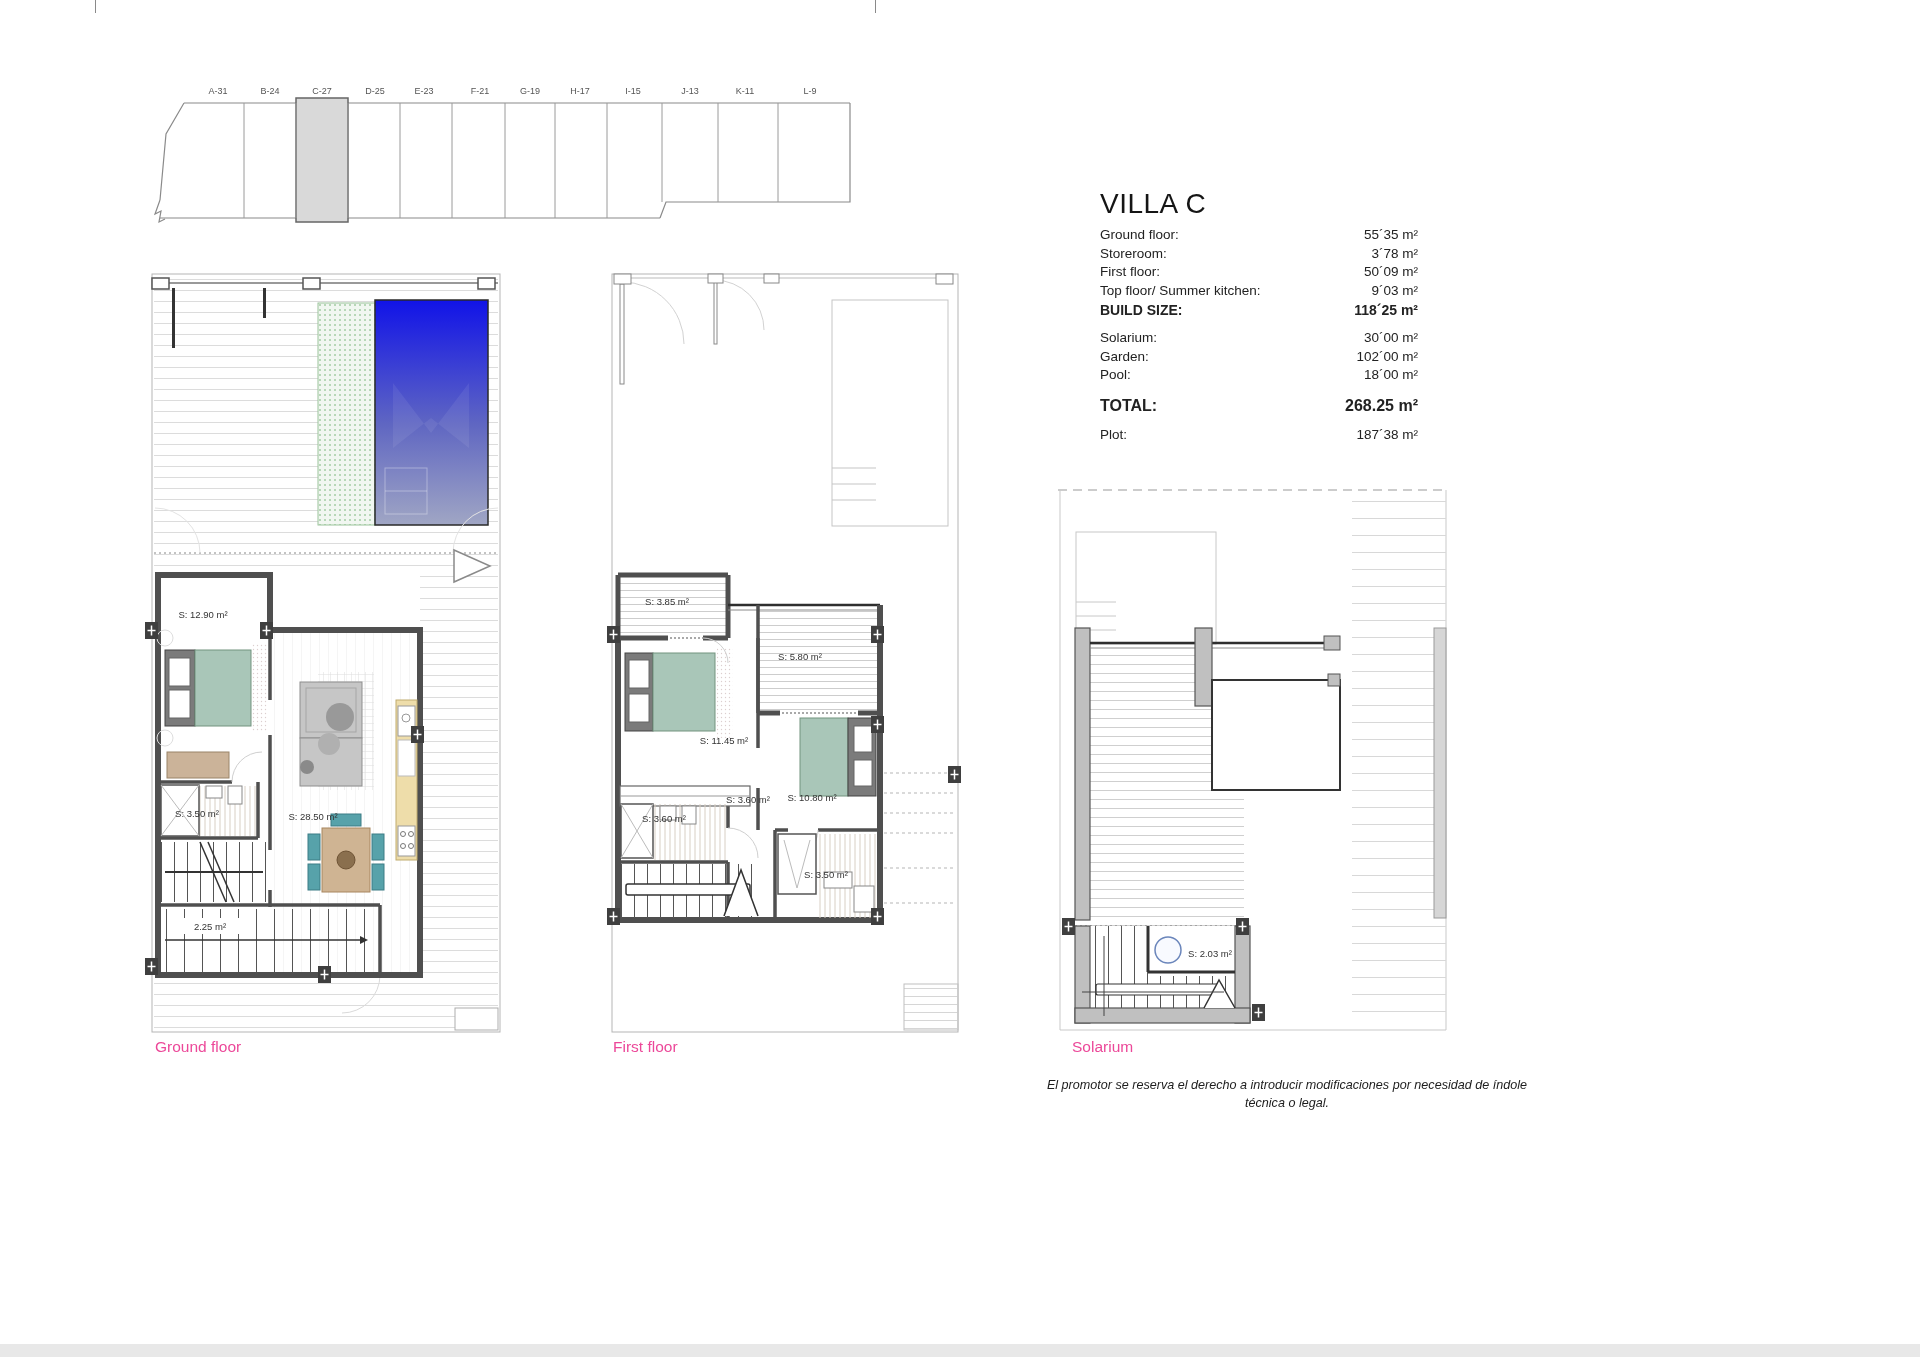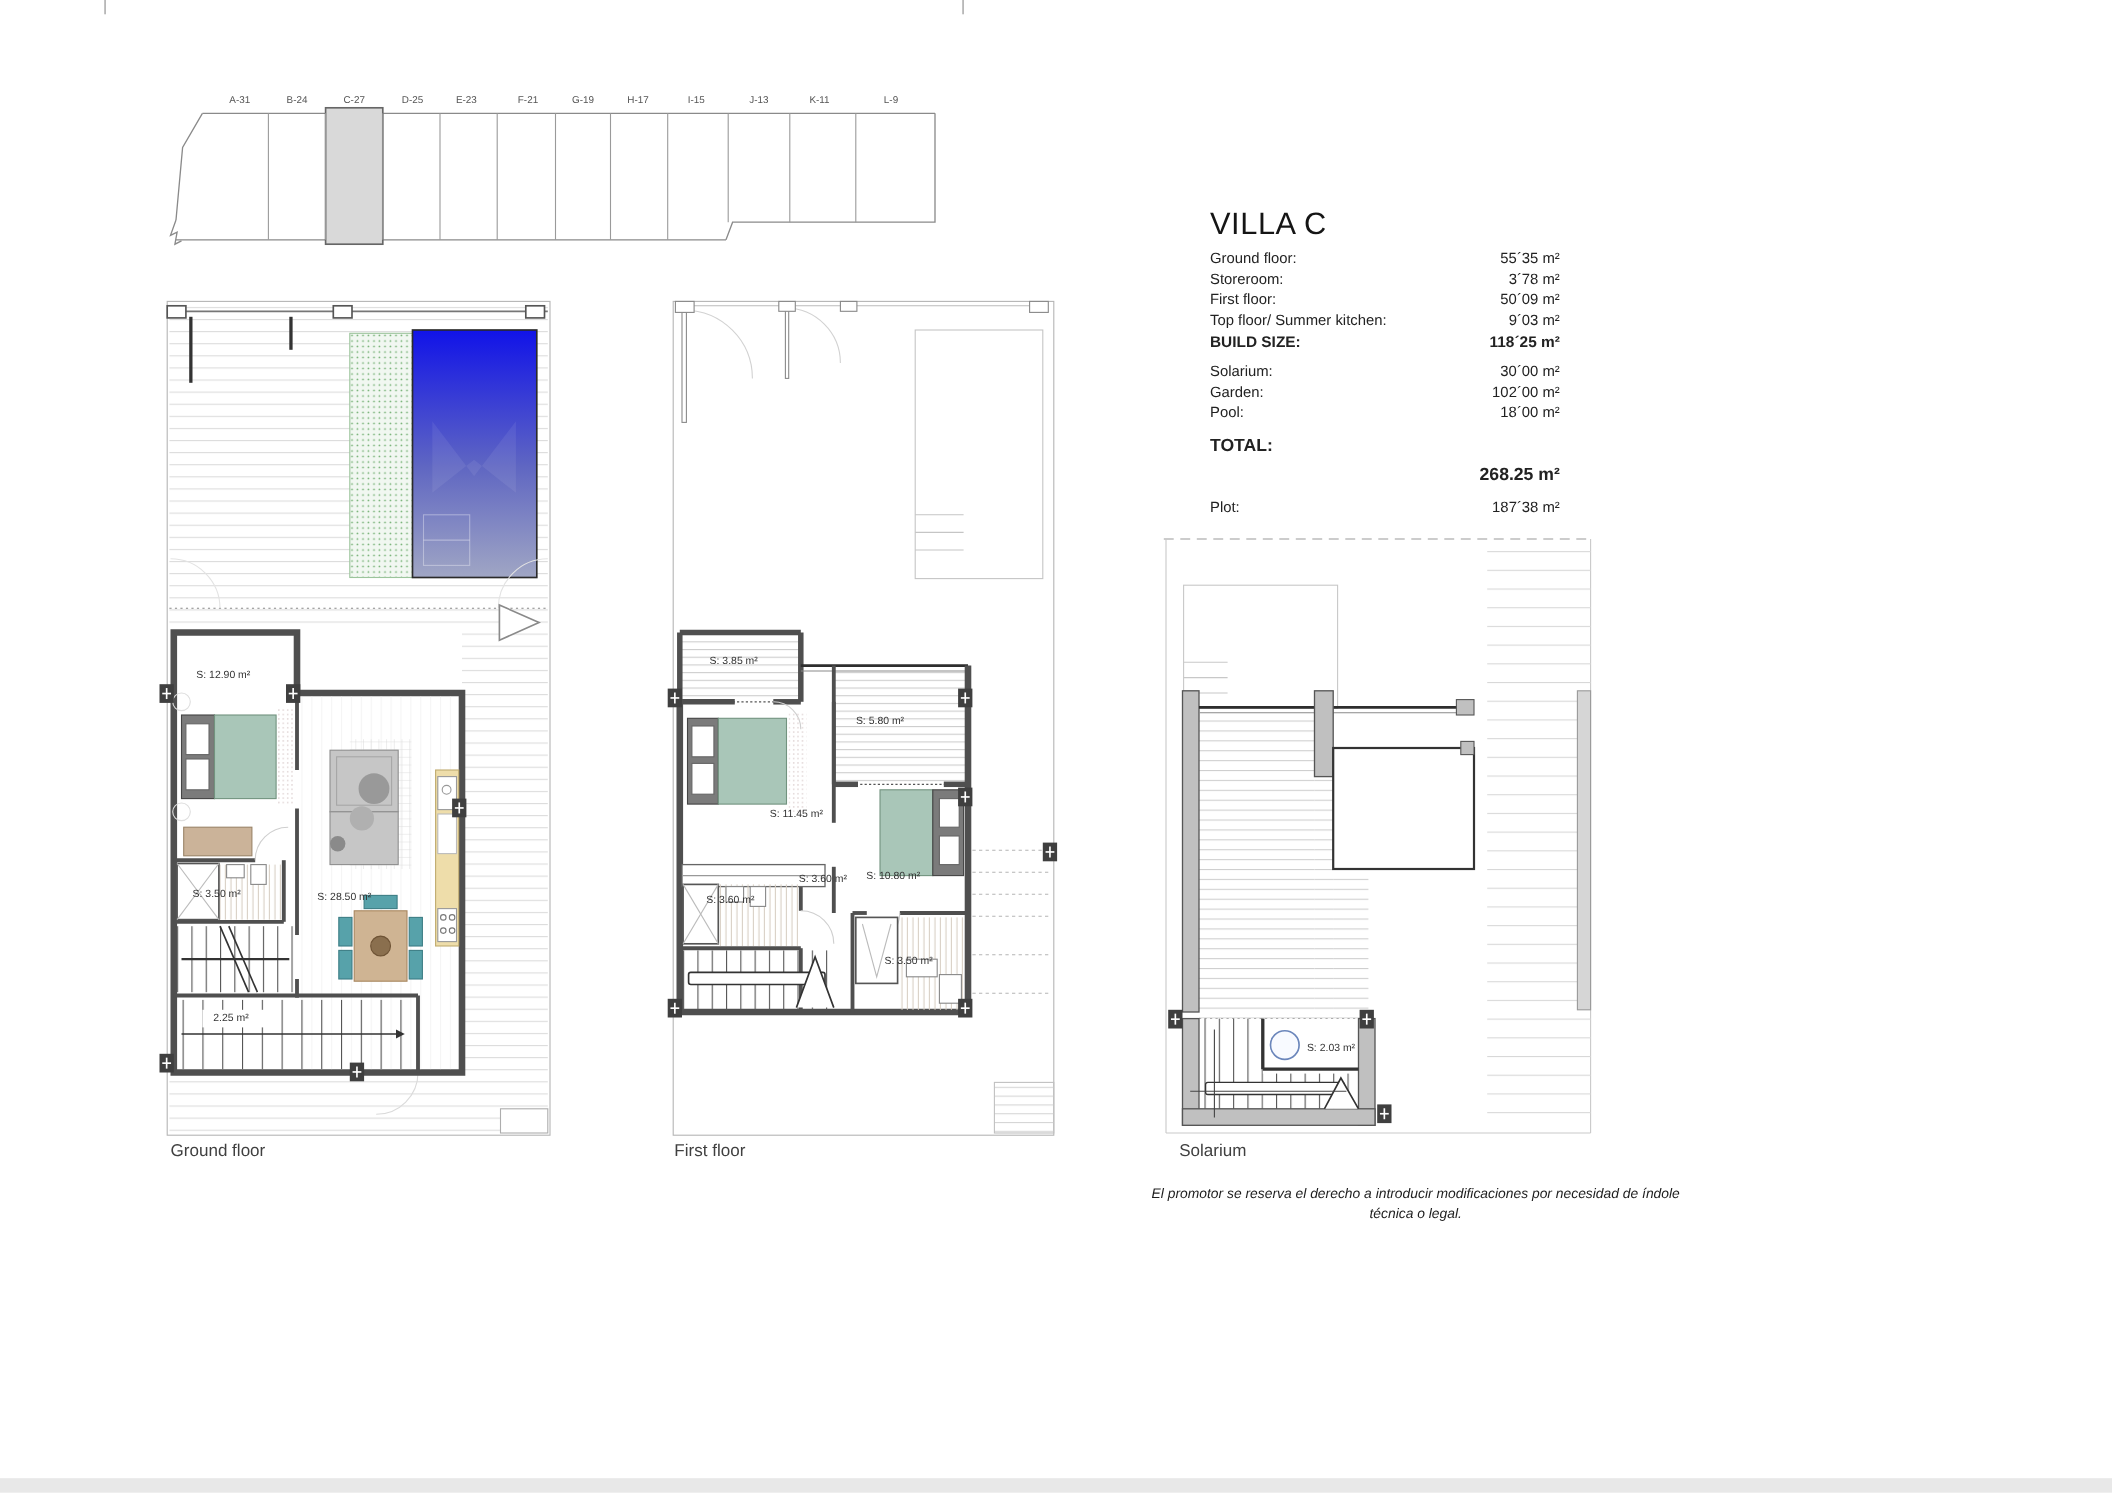--- a/index.html
+++ b/index.html
@@ -2,28 +2,28 @@
 <html><head>
 <meta charset="utf-8">
 <style>
   html,body{margin:0;padding:0;background:#e8e8e8;}
   .page{position:relative;width:1920px;height:1344px;background:#ffffff;overflow:hidden;
         font-family:"Liberation Sans",sans-serif;color:#222;}
   .abs{position:absolute;}
   .mark{position:absolute;width:1px;height:13px;background:#8a8a8a;}
   .site-lbl{position:absolute;transform:translateX(-50%);font-size:9px;color:#555;white-space:nowrap;}
   .room-lbl{position:absolute;transform:translate(-50%,-50%);font-size:9.5px;color:#333;white-space:nowrap;}
-  .caption{position:absolute;font-size:15.5px;color:#404040;}
+  .caption{position:absolute;font-size:15.5px;color:#ec4899;}
   .title{position:absolute;left:1100px;top:188px;font-size:28px;letter-spacing:.5px;color:#151515;}
   .areas{position:absolute;left:1100px;top:226px;width:318px;font-size:13.5px;}
   .arow{display:flex;justify-content:space-between;line-height:18.5px;}
   .arow .lbl{text-align:left;}
   .arow .val{text-align:right;}
   .arow.bold{font-weight:bold;font-size:14px;line-height:20px;}
-  .arow.total{font-weight:bold;font-size:16px;line-height:26px;margin-top:8px;flex-direction:column;}
+  .arow.total{font-weight:bold;font-size:16px;line-height:26px;margin-top:8px;}
   .arow.gap{margin-top:9px;}
   .arow.plot{margin-top:7px;}
   .disclaimer{position:absolute;left:1037px;top:1076px;width:500px;text-align:center;
               font-style:italic;font-size:12.6px;line-height:1.45;color:#1d1d1d;}
   svg{position:absolute;overflow:visible;}
 </style>
 </head>
 <body>
 
 <div class="page">

